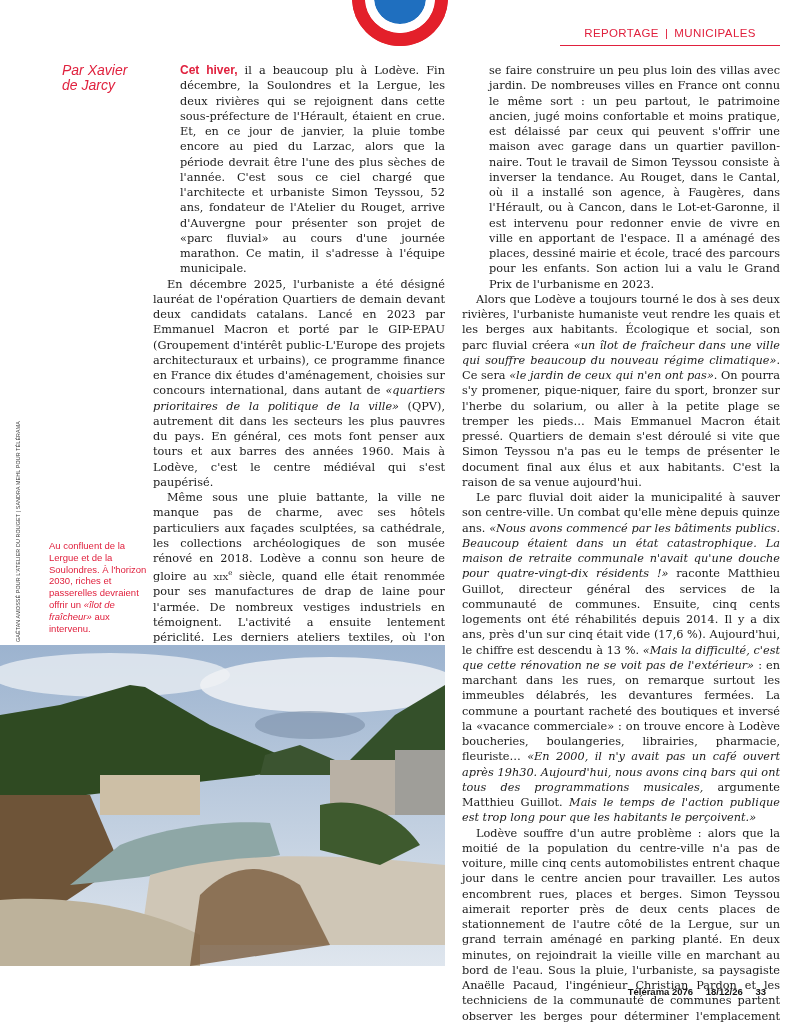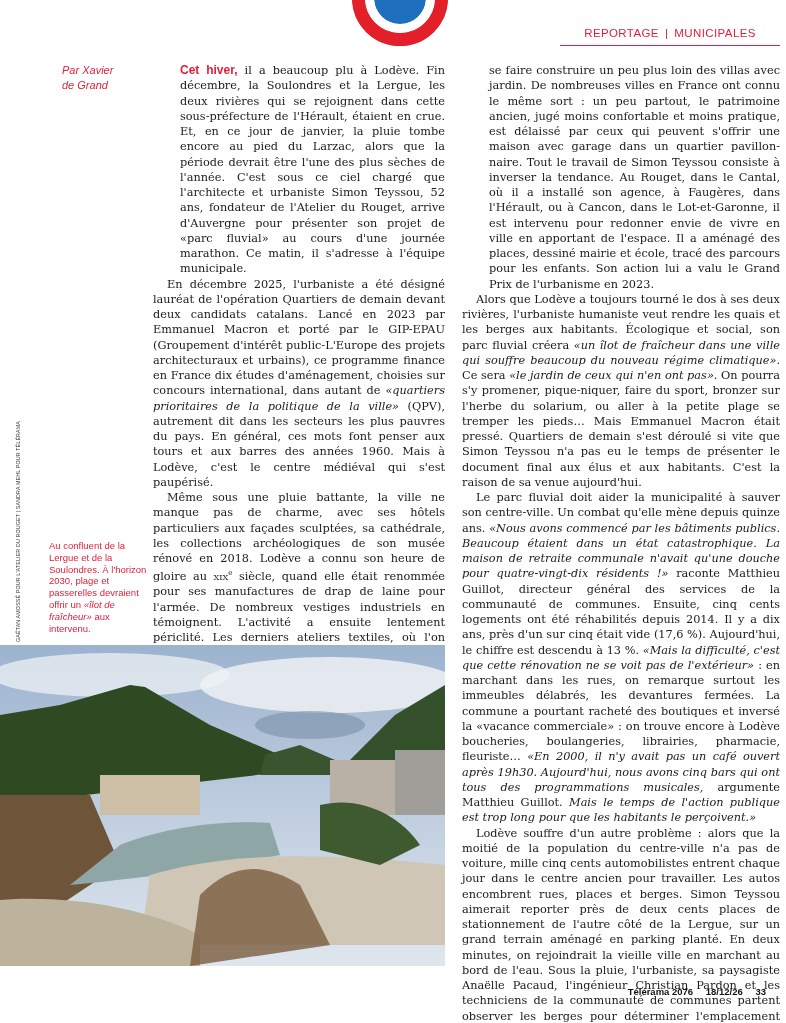--- a/index.html
+++ b/index.html
@@ -19,21 +19,21 @@
     .rubric {
       position: absolute; right: 6px; top: 27px; width: 220px;
       text-align: center; font-family: "Liberation Sans", sans-serif;
       font-size: 11.5px; letter-spacing: 0.4px; color: #e0213e;
       padding-bottom: 6px; border-bottom: 1px solid #e0213e;
     }
     .rubric .sep { margin: 0 6px; }
     .byline {
       position: absolute; left: 62px; top: 63px; width: 80px;
       font-family: "Liberation Sans", sans-serif; font-style: italic;
-      font-size: 11px; line-height: 15px; color: #e0213e;
+      font-size: 14px; line-height: 15px; color: #e0213e;
     }
     .credit {
       position: absolute; left: 15px; top: 642px;
       transform-origin: 0 0; transform: rotate(-90deg);
       white-space: nowrap; font-family: "Liberation Sans", sans-serif;
       font-size: 5.3px; letter-spacing: 0.15px; color: #333;
     }
     .caption {
       position: absolute; left: 49px; top: 540px; width: 100px;
       font-family: "Liberation Sans", sans-serif; font-size: 9.5px;
@@ -75,26 +75,26 @@
 <div style="position:absolute;left:374px;top:-28px;width:52px;height:52px;border-radius:50%;background:#1f6fbf;"></div>
 <div style="position:absolute;left:352px;top:-50px;width:96px;height:96px;border-radius:50%;box-sizing:border-box;border:13px solid #e3202a;"></div>
 <div style="position:absolute;left:365px;top:-37px;width:70px;height:70px;border-radius:50%;box-sizing:border-box;border:9px solid #ffffff;"></div>
 
 <div class="rubric">
   <span>REPORTAGE</span><span class="sep">|</span><span>MUNICIPALES</span>
 </div>
 
 <div class="byline">
   <div>Par Xavier</div>
-  <div>de Grand</div>
+  <div>de Jarcy</div>
 </div>
 
 <div class="credit">GAËTAN AMOSSÉ POUR L'ATELIER DU ROUGET | SANDRA MEHL POUR TÉLÉRAMA</div>
 
-<div class="caption"><span>Au confluent de la Lergue et de la Soulondres. À l'horizon 2030, plage et passerelles devraient offrir un </span><i>«îlot de fraîcheur»</i><span> aux intervenu.</span></div>
+<div class="caption"><span>Au confluent de la Lergue et de la Soulondres. À l'horizon 2030, riches et passerelles devraient offrir un </span><i>«îlot de fraîcheur»</i><span> aux intervenu.</span></div>
 
 <div class="col col-left">
   <p class="first"><span class="lead">Cet hiver,</span><span> il a beaucoup plu à Lodève. Fin décembre, la Soulondres et la Lergue, les deux rivières qui se rejoignent dans cette sous-préfecture de l'Hérault, étaient en crue. Et, en ce jour de janvier, la pluie tombe encore au pied du Lar­zac, alors que la période devrait être l'une des plus sèches de l'année. C'est sous ce ciel chargé que l'architecte et ur­baniste Simon Teyssou, 52 ans, fondateur de l'Atelier du Rouget, arrive d'Auvergne pour présenter son projet de «parc fluvial» au cours d'une journée marathon. Ce matin, il s'adresse à l'équipe municipale.</span></p>
   <p><span>En décembre 2025, l'urbaniste a été désigné lauréat de l'opération Quartiers de demain devant deux candidats ca­talans. Lancé en 2023 par Emmanuel Macron et porté par le GIP-EPAU (Groupement d'intérêt public-L'Europe des projets architecturaux et urbains), ce programme finance en France dix études d'aménagement, choisies sur concours international, dans autant de </span><i>«quartiers priori­taires de la politique de la ville»</i> <span>(QPV), autrement dit dans les secteurs les plus pauvres du pays. En général, ces mots font penser aux tours et aux barres des années 1960. Mais à Lodève, c'est le centre médiéval qui s'est paupérisé.</span></p>
   <p><span>Même sous une pluie battante, la ville ne manque pas de charme, avec ses hôtels particuliers aux façades sculp­tées, sa cathédrale, les collections archéologiques de son musée rénové en 2018. Lodève a connu son heure de gloire au </span><span class="sc">xix</span><sup style="font-size:7px">e</sup><span> siècle, quand elle était renommée pour ses manufactures de drap de laine pour l'armée. De nom­breux vestiges industriels en témoignent. L'activité a en­suite lentement périclité. Les derniers ateliers textiles, où l'on fabriquait des collants, ont fermé en 2005. De 1978 à 1996, l'exploitation d'un gisement d'uranium au sud de la Lergue avait apporté une éphémère prospérité. On avait construit des logements pour des mineurs venus du pays stéphanois, des cafés avaient rouvert leurs portes. Mais le déclin reprit après la fermeture de la mine. La ville a per­du mille habitants en quarante ans. Elle en compte au­jourd'hui environ sept mille deux cents.</span></p>
   <p><span>À partir des années 1980, les Lodévois les plus riches abandonnent les rues étroites du centre historique pour</span></p>
 </div>
 
 <div class="col col-right">
   <p class="first"><span>se faire construire un peu plus loin des villas avec jardin. De nombreuses villes en France ont connu le même sort : un peu partout, le patrimoine ancien, jugé moins confor­table et moins pratique, est délaissé par ceux qui peuvent s'offrir une maison avec garage dans un quartier pavillon­naire. Tout le travail de Simon Teyssou consiste à inverser la tendance. Au Rouget, dans le Cantal, où il a installé son agence, à Faugères, dans l'Hérault, ou à Cancon, dans le Lot-et-Garonne, il est intervenu pour redonner envie de vivre en ville en apportant de l'espace. Il a aménagé des places, dessiné mairie et école, tracé des parcours pour les enfants. Son action lui a valu le Grand Prix de l'urba­nisme en 2023.</span></p>

